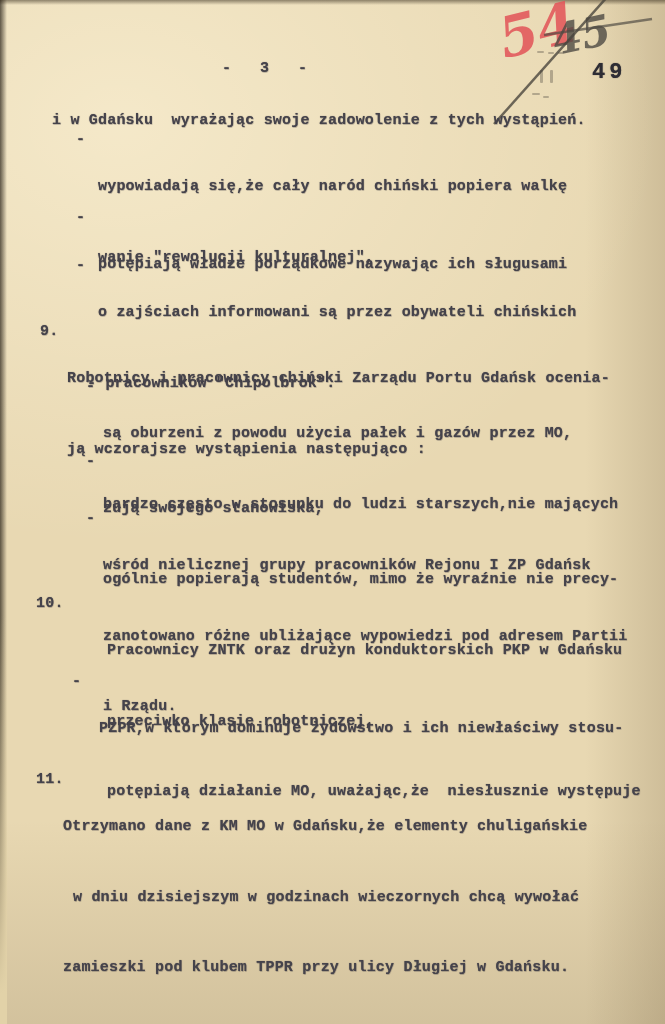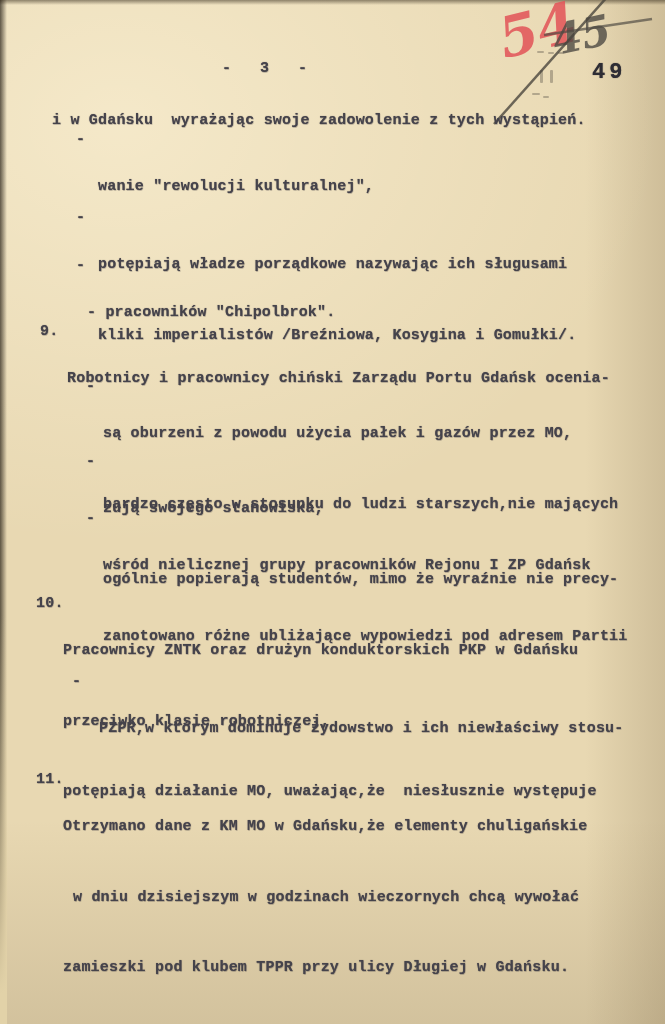--- a/index.html
+++ b/index.html
@@ -64,43 +64,45 @@
   <span class="faint" style="left:540px;top:70px;width:3px;height:13px;"></span>
   <span class="faint" style="left:550px;top:70px;width:3px;height:13px;"></span>
   <span class="faint" style="left:532px;top:93px;width:8px;height:2px;"></span>
   <span class="faint" style="left:543px;top:96px;width:6px;height:2px;"></span>
 
   <div class="abs ink" style="left:52px;top:93px;margin-top:16px;">i w Gdańsku  wyrażając swoje zadowolenie z tych wystąpień.</div>
 
   <div class="abs ink group" style="left:76px;top:128px;">
     <span class="dash-col">-</span>
     <div>
+      <div>wypowiadają się,że cały naród chiński popiera walkę</div>
       <div>wanie "rewolucji kulturalnej",</div>
     </div>
   </div>
 
   <div class="abs ink group" style="left:76px;top:206px;">
     <span class="dash-col">-</span>
     <div>
       <div>potępiają władze porządkowe nazywając ich sługusami</div>
-      <div>kliki imperialistów /Breźniowa, Kosygina i Gomułki/.</div>
     </div>
   </div>
 
   <div class="abs ink group" style="left:76px;top:254px;">
     <span class="dash-col">-</span>
     <div>
+      <div>o zajściach informowani są przez obywateli chińskich</div>
       <div class="sub-outdent">- pracowników "Chipolbrok".</div>
     </div>
   </div>
 
   <div class="abs ink group" style="left:40px;top:320px;">
     <span class="num-col">9.</span>
     <div>
       <div>Robotnicy i pracownicy chiński Zarządu Portu Gdańsk ocenia-</div>
+      <div>ją wczorajsze wystąpienia następująco :</div>
     </div>
   </div>
 
   <div class="abs ink group" style="left:86px;top:375px;">
     <span class="dash-col narrow">-</span>
     <div>
       <div>są oburzeni z powodu użycia pałek i gazów przez MO,</div>
       <div>bardzo często w stosunku do ludzi starszych,nie mających</div>
     </div>
   </div>
@@ -111,24 +113,25 @@
       <div>zują swojego stanowiska,</div>
       <div>ogólnie popierają studentów, mimo że wyraźnie nie precy-</div>
     </div>
   </div>
 
   <div class="abs ink group" style="left:86px;top:507px;">
     <span class="dash-col narrow">-</span>
     <div>
       <div>wśród nielicznej grupy pracowników Rejonu I ZP Gdańsk</div>
       <div>zanotowano różne ubliżające wypowiedzi pod adresem Partii</div>
+      <div>i Rządu.</div>
     </div>
   </div>
 
-  <div class="abs ink group" style="left:36px;top:592px;">
+  <div class="abs ink group" style="left:36px;top:592px;gap:44px;">
     <span class="num-col">10.</span>
     <div>
       <div>Pracownicy ZNTK oraz drużyn konduktorskich PKP w Gdańsku</div>
       <div>przeciwko klasie robotniczej,</div>
       <div>potępiają działanie MO, uważając,że  niesłusznie występuje</div>
     </div>
   </div>
 
   <div class="abs ink group" style="left:72px;top:670px;">
     <span class="dash-col narrow">-</span>

